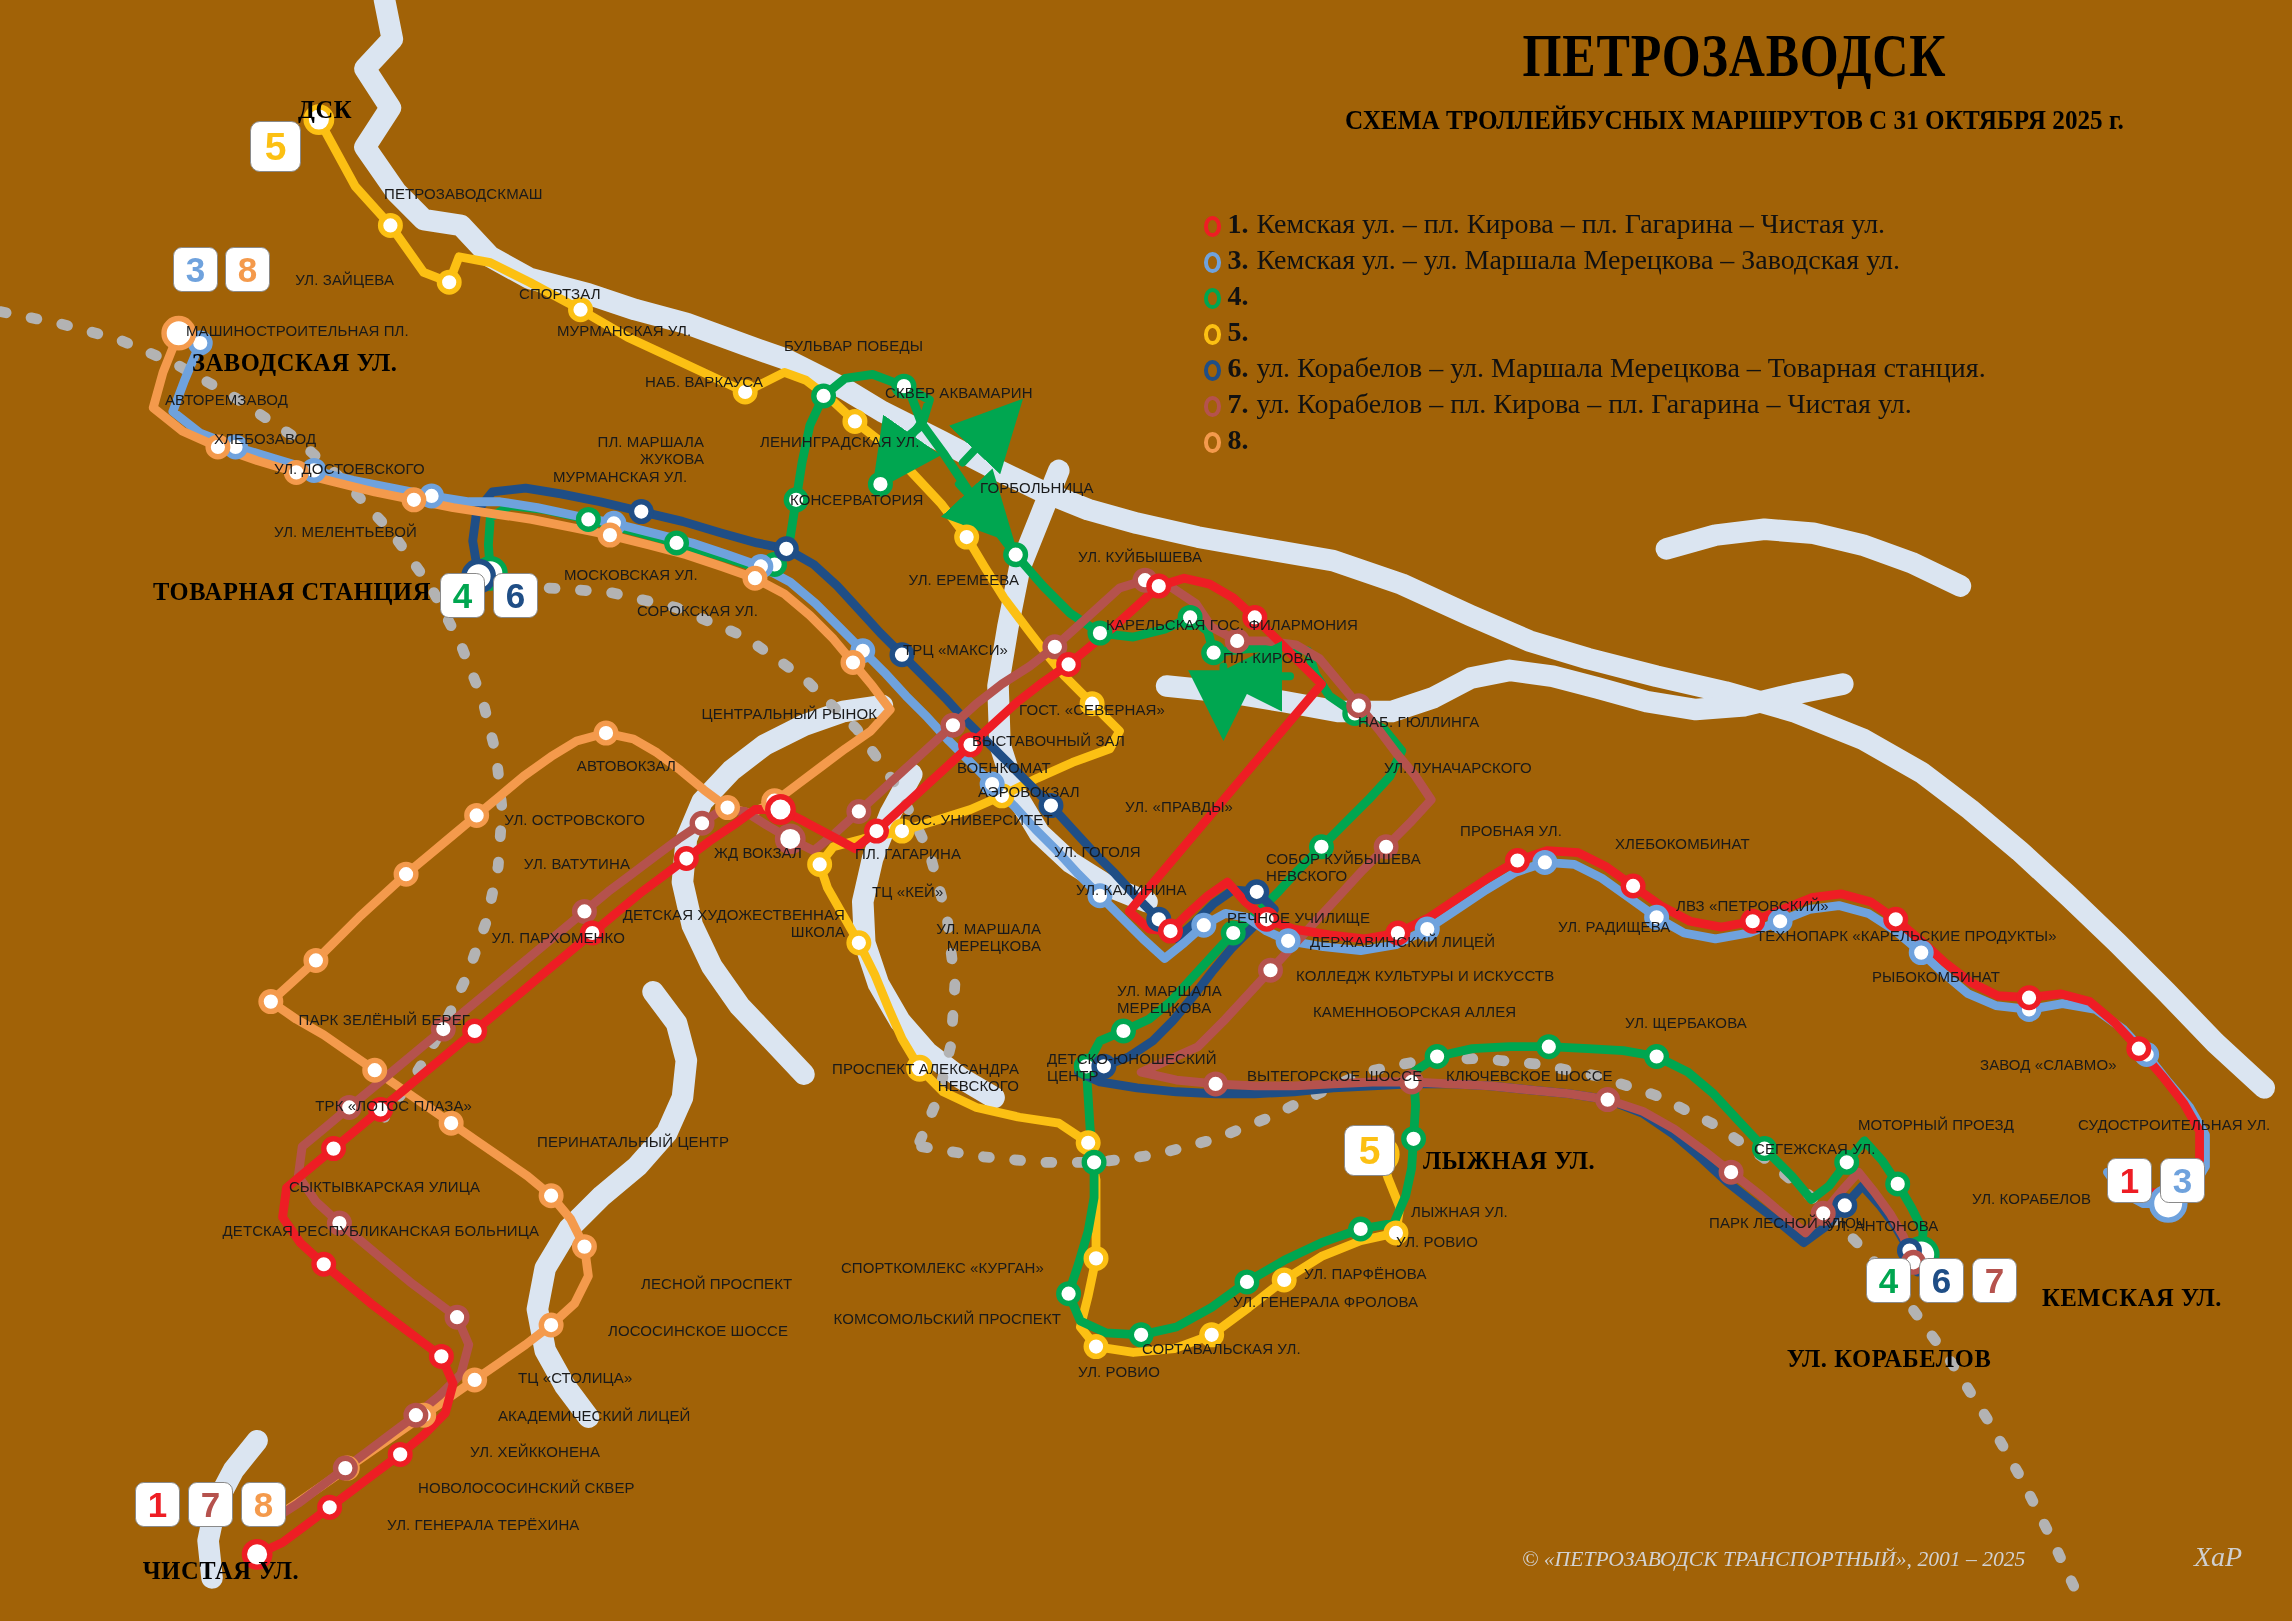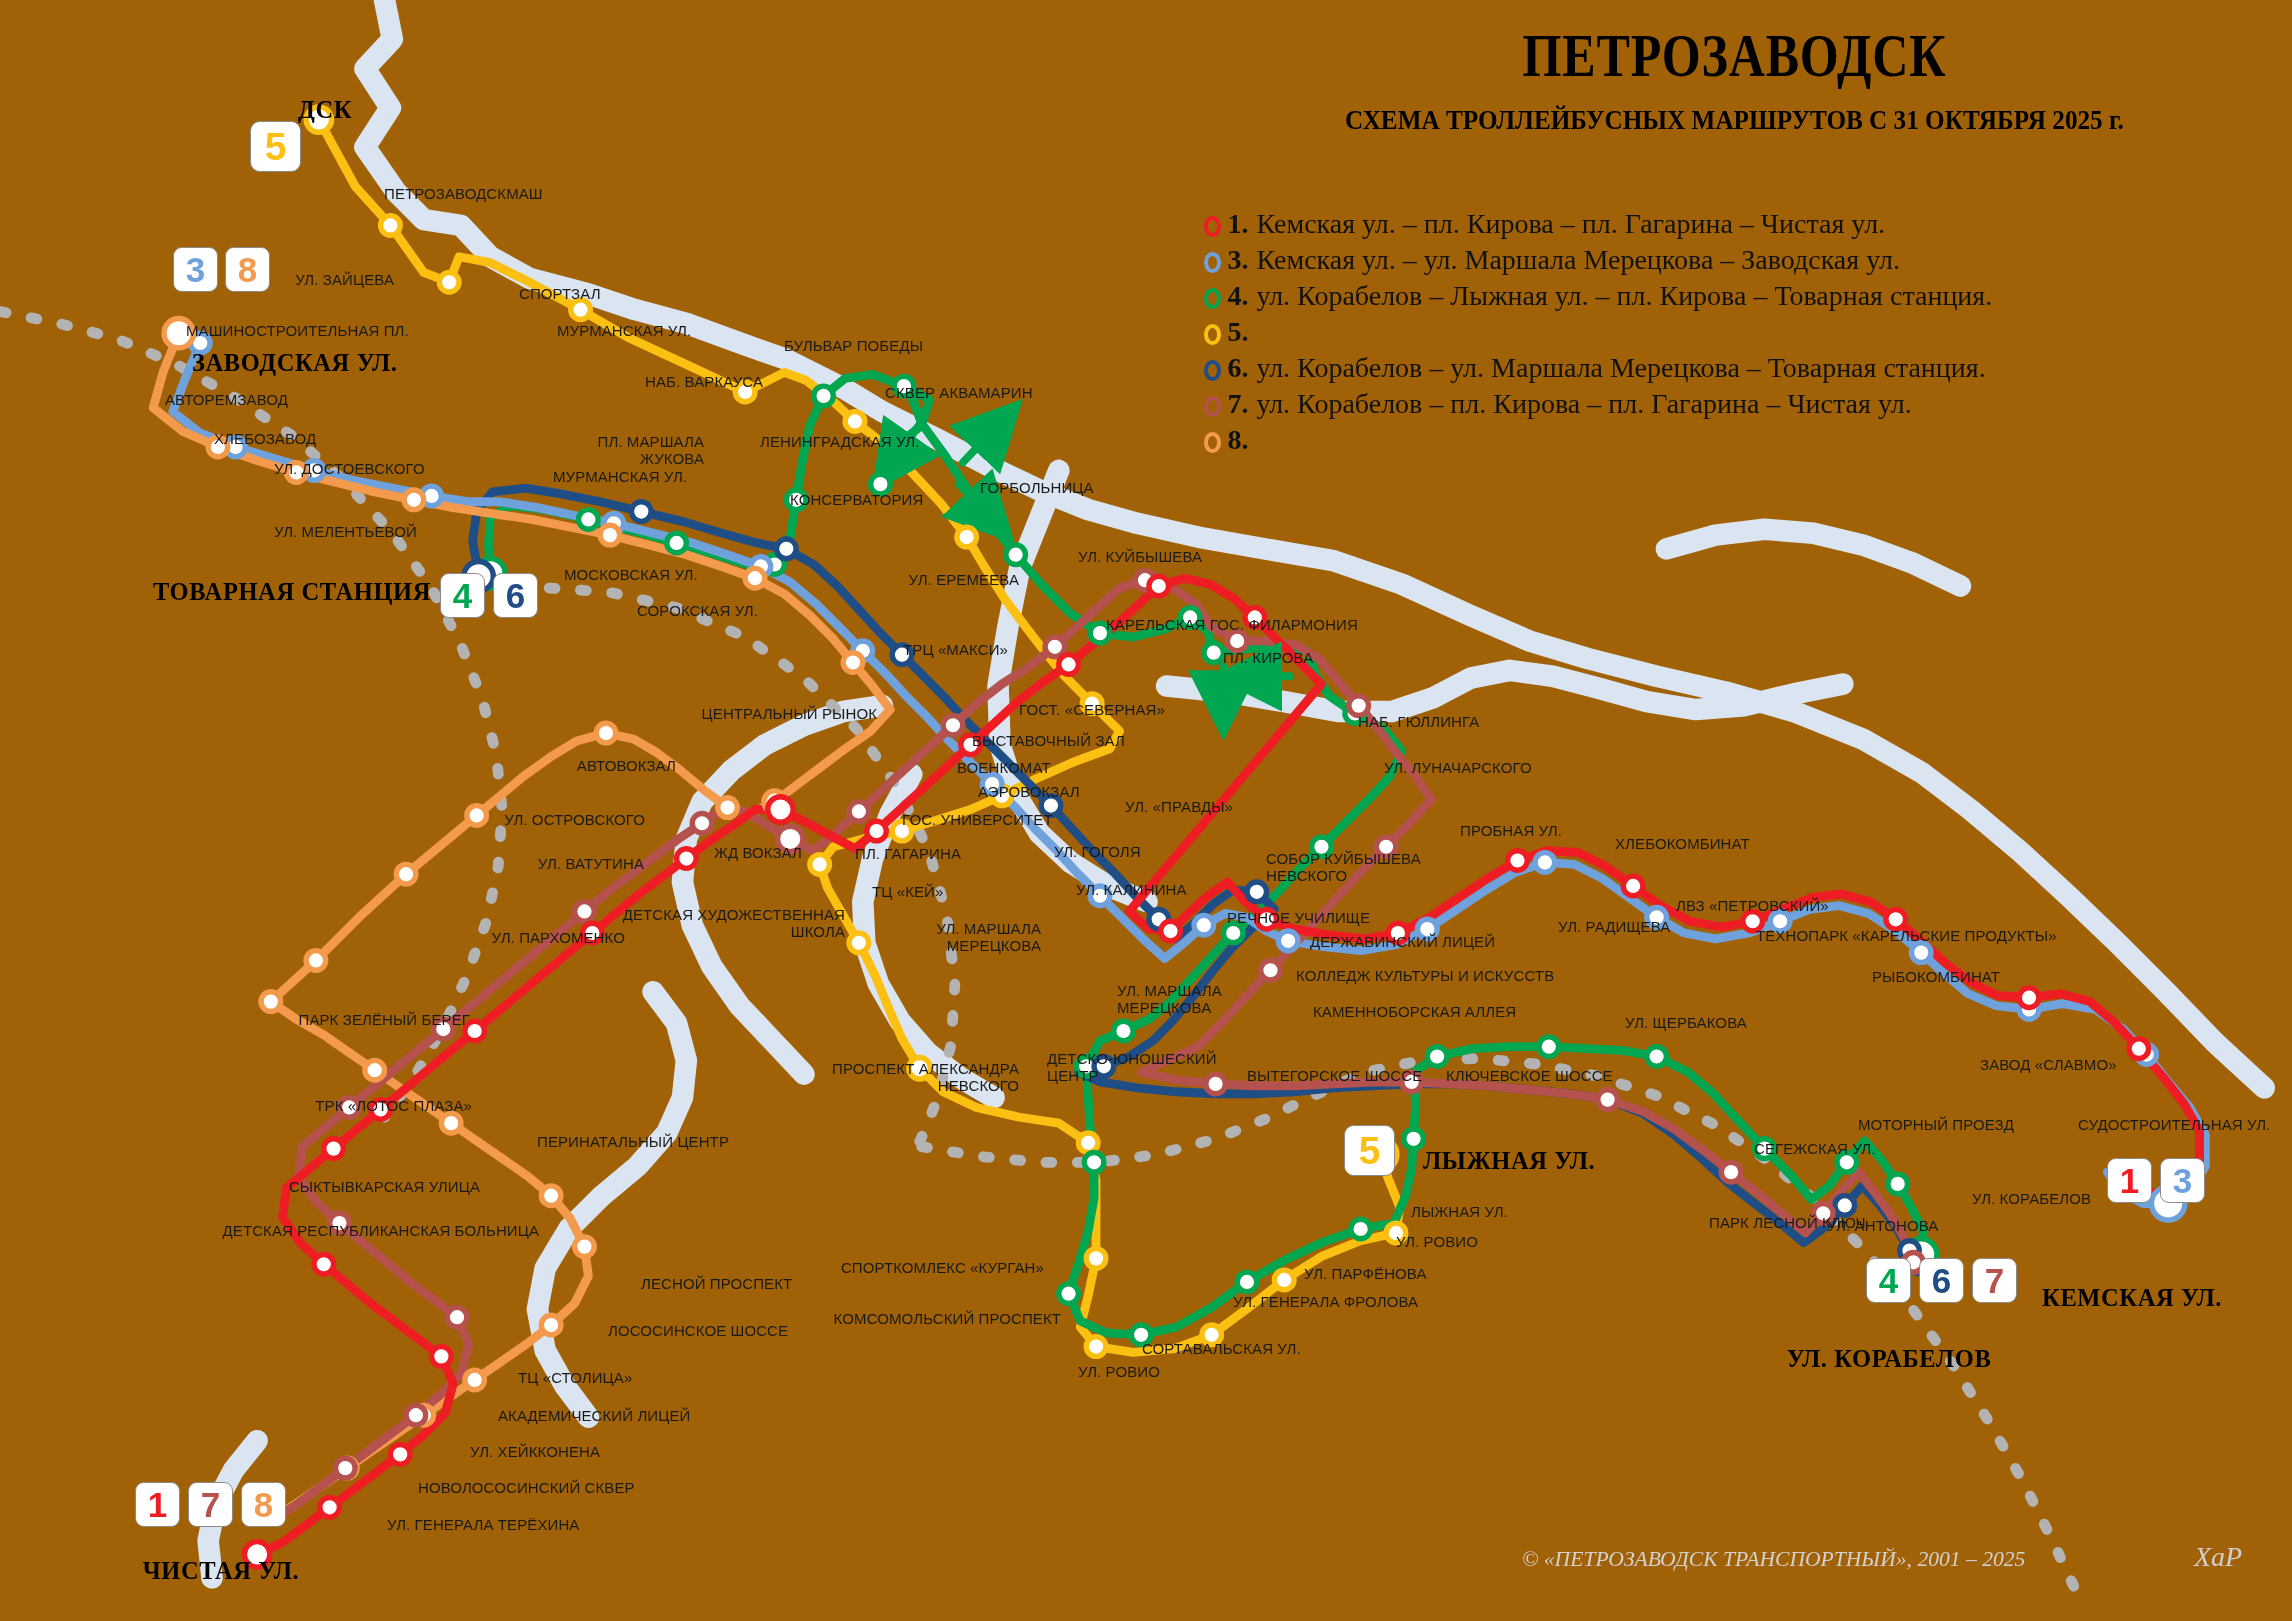--- a/index.html
+++ b/index.html
@@ -382,21 +382,20 @@
         <span class="legend-text">Кемская ул. – пл. Кирова – пл. Гагарина – Чистая ул.</span>
       </div>
       <div class="legend-row">
         <span class="legend-dot" style="border-color: rgb(111, 162, 221);"></span>
         <span class="legend-num">3.</span>
         <span class="legend-text">Кемская ул. – ул. Маршала Мерецкова – Заводская ул.</span>
       </div>
       <div class="legend-row">
         <span class="legend-dot" style="border-color: rgb(0, 166, 80);"></span>
         <span class="legend-num">4.</span>
-        <span class="legend-text">ул. Корабелов – Лыжная ул. – пл. Кирова – Товарная станция.</span>
       </div>
       <div class="legend-row">
         <span class="legend-dot" style="border-color: rgb(252, 192, 19);"></span>
         <span class="legend-num">5.</span>
       </div>
       <div class="legend-row">
         <span class="legend-dot" style="border-color: rgb(31, 78, 134);"></span>
         <span class="legend-num">6.</span>
         <span class="legend-text">ул. Корабелов – ул. Маршала Мерецкова – Товарная станция.</span>
       </div>
@@ -517,21 +516,21 @@
       </div>
       <div class="lbl r" style="left: 1233px; top: 799px; text-align: right;">
         <div>УЛ. «ПРАВДЫ»</div>
       </div>
       <div class="lbl" style="left: 1460px; top: 823px;">
         <div>ПРОБНАЯ УЛ.</div>
       </div>
       <div class="lbl" style="left: 1615px; top: 836px;">
         <div>ХЛЕБОКОМБИНАТ</div>
       </div>
-      <div class="lbl r" style="left: 644px; top: 856px; ">
+      <div class="lbl r" style="left: 630px; top: 856px; ">
         <div>УЛ. ВАТУТИНА</div>
       </div>
       <div class="lbl r" style="left: 802px; top: 845px; text-align: right;">
         <div>ЖД ВОКЗАЛ</div>
       </div>
       <div class="lbl" style="left: 855px; top: 846px;">
         <div>ПЛ. ГАГАРИНА</div>
       </div>
       <div class="lbl" style="left: 1054px; top: 844px;">
         <div>УЛ. ГОГОЛЯ</div>

